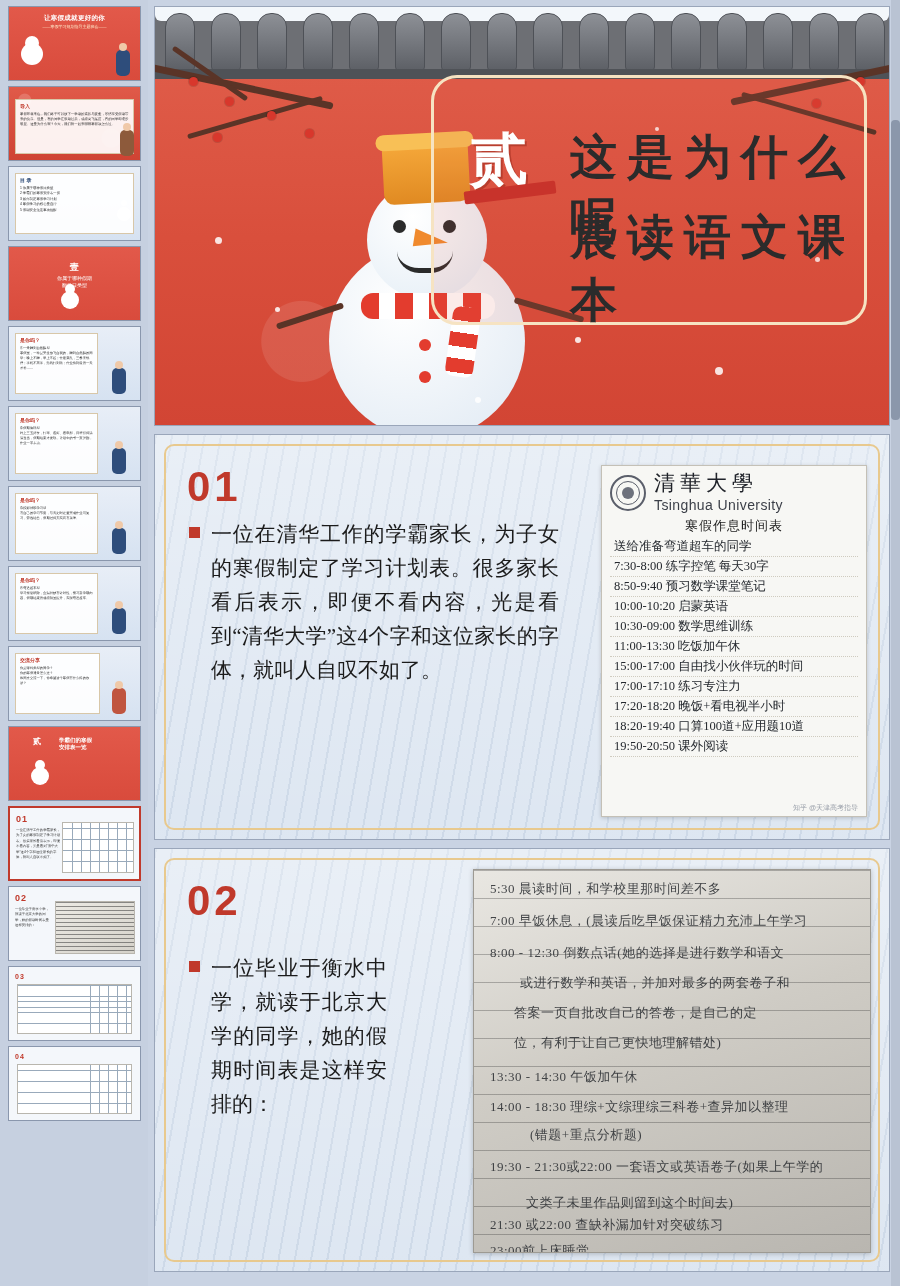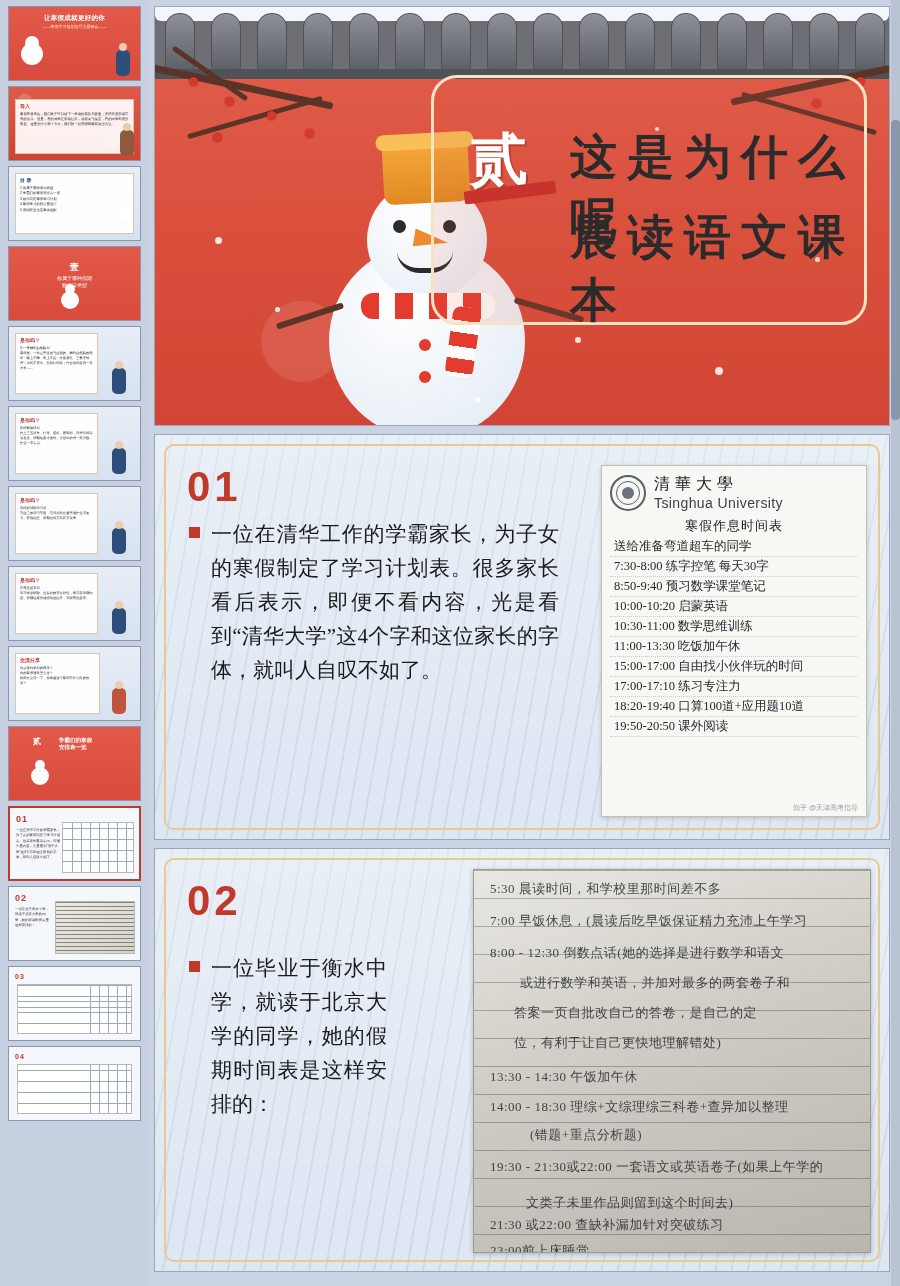--- a/index.html
+++ b/index.html
@@ -290,21 +290,21 @@
     content: ""; position: absolute; inset: 4px; border-radius: 50%;
     border: 1px solid #5b5f6b;
   }
   .seal:after {
     content: ""; position: absolute; left: 50%; top: 50%;
     width: 12px; height: 12px; margin: -6px 0 0 -6px;
     border-radius: 50%; background: #6d717c;
   }
   .uni-cn {
     font-family: "Liberation Serif", serif;
-    font-size: 16px; letter-spacing: 5px; color: #20232a; line-height: 1;
+    font-size: 21px; letter-spacing: 5px; color: #20232a; line-height: 1;
   }
   .uni-en {
     font-size: 14px; color: #3b3f48; letter-spacing: .4px; margin-top: 3px;
   }
   .sched-title {
     text-align: center; font-size: 13px; color: #222;
     font-family: "Liberation Serif", serif;
     padding: 3px 0 2px; letter-spacing: 1px;
   }
   .sched-line {
@@ -552,24 +552,25 @@
           <div>
             <div class="uni-cn">清華大學</div>
             <div class="uni-en">Tsinghua University</div>
           </div>
         </div>
         <div class="sched-title">寒假作息时间表</div>
         <div class="sched-line">送给准备弯道超车的同学</div>
         <div class="sched-line">7:30-8:00 练字控笔 每天30字</div>
         <div class="sched-line">8:50-9:40 预习数学课堂笔记</div>
         <div class="sched-line">10:00-10:20 启蒙英语</div>
-        <div class="sched-line">10:30-11:00 数学思维训练</div>
+        <div class="sched-line">10:30-09:00 数学思维训练</div>
         <div class="sched-line">11:00-13:30 吃饭加午休</div>
         <div class="sched-line">15:00-17:00 自由找小伙伴玩的时间</div>
         <div class="sched-line">17:00-17:10 练习专注力</div>
+        <div class="sched-line">17:20-18:20 晚饭+看电视半小时</div>
         <div class="sched-line">18:20-19:40 口算100道+应用题10道</div>
         <div class="sched-line">19:50-20:50 课外阅读</div>
 
         <div class="sched-foot">知乎 @天津高考指导</div>
       </div>
     </div>
 
     <div id="slide-02" class="slide">
       <div class="slide-frame"></div>
       <div class="s-num">02</div>

